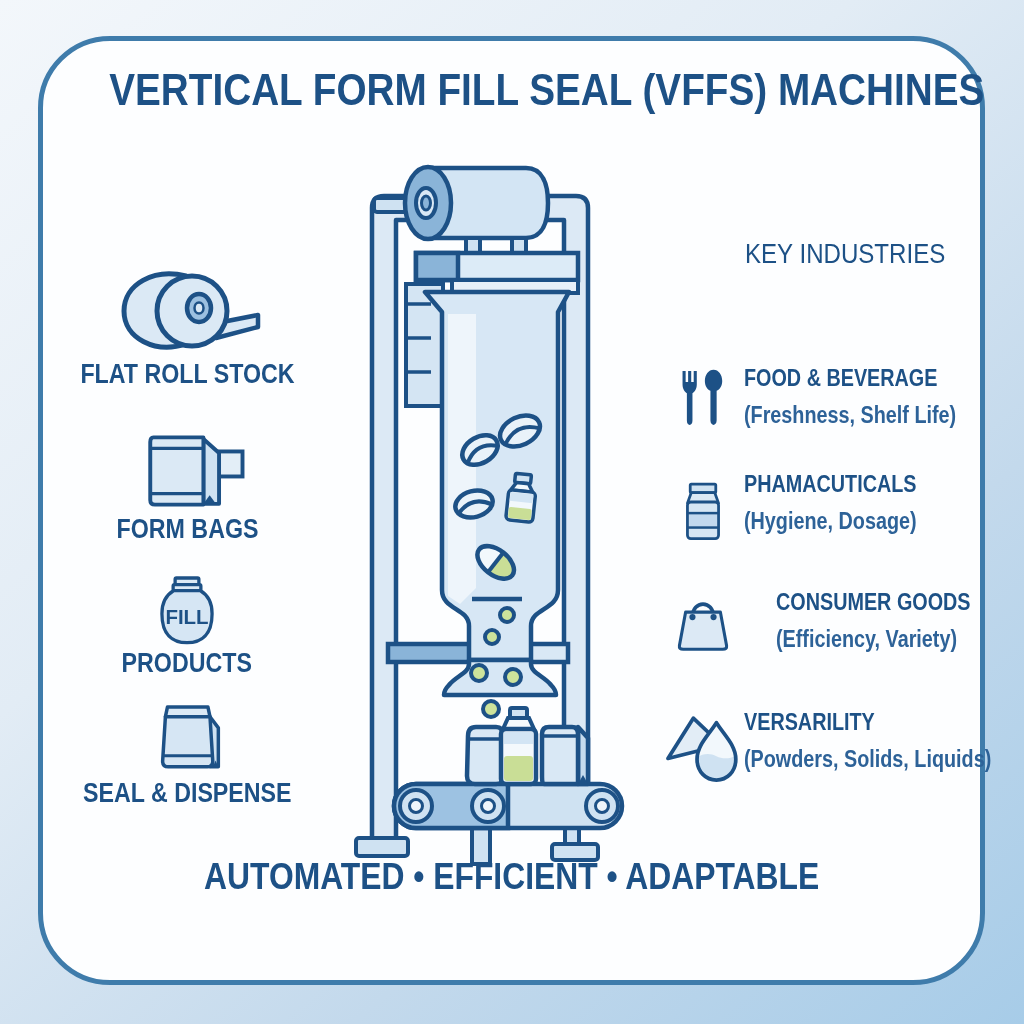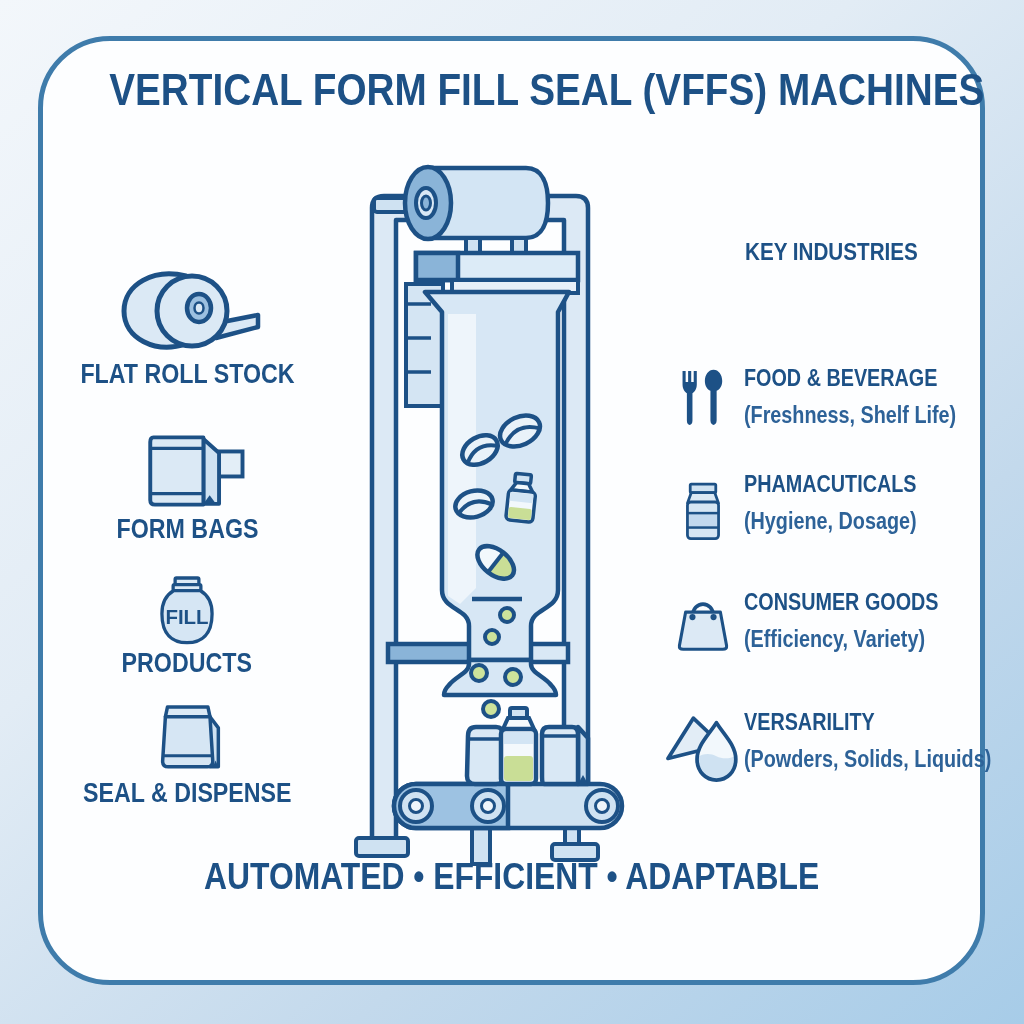--- a/index.html
+++ b/index.html
@@ -16,21 +16,21 @@
   .cond{display:inline-block;transform:scaleX(.86);transform-origin:center;white-space:nowrap;}
   .cond-l{display:inline-block;transform:scaleX(.86);transform-origin:left center;white-space:nowrap;}
   .title{
     position:absolute;left:38px;width:947px;top:64px;text-align:center;
     font-size:45px;font-weight:800;color:#1d5186;letter-spacing:0px;
   }
   .step{position:absolute;left:52px;width:270px;text-align:center;}
   .step .ic{display:flex;justify-content:center;align-items:flex-end;}
   .step .lbl{font-size:27px;font-weight:800;color:#1d5186;margin-top:0;}
   .industries-heading{
-    position:absolute;left:745px;top:238px;font-size:24px;font-weight:700;color:#1d5186;
+    position:absolute;left:745px;top:238px;font-size:28px;font-weight:400;color:#1d5186;
   }
   .ind-row{position:absolute;left:662px;width:340px;display:flex;align-items:flex-start;}
   .ind-row .ic{width:82px;flex:0 0 82px;display:flex;justify-content:center;}
   .ind-row .txt{padding-top:0px;}
   .ind-row .t{font-size:23px;font-weight:800;color:#1d5186;line-height:1.08;}
   .ind-row .s{font-size:23px;font-weight:700;color:#2d6298;line-height:1.15;margin-top:11px;}
   .footer{
     position:absolute;left:38px;width:947px;top:856px;text-align:center;
     font-size:37px;font-weight:700;color:#1d5186;
   }
@@ -125,21 +125,21 @@
         <line x1="17" y1="58" x2="73" y2="58" stroke="#1d5186" stroke-width="4.5"></line>
         <line x1="17" y1="84" x2="73" y2="84" stroke="#1d5186" stroke-width="4.5"></line>
       </svg>
     </div>
     <div class="txt">
       <div class="t"><span class="cond-l">PHAMACUTICALS</span></div>
       <div class="s"><span class="cond-l">(Hygiene, Dosage)</span></div>
     </div>
   </div>
 
-  <div class="ind-row" style="top:590px;">
+  <div class="ind-row" style="top:590px;justify-content:space-between;">
     <div class="ic">
       <svg width="62" height="64" viewBox="0 0 100 100">
         <path d="M33,42 C33,14 67,14 67,42" fill="none" stroke="#1d5186" stroke-width="6"></path>
         <path d="M22,34 L78,34 L88,88 Q89,94 82,94 L18,94 Q11,94 12,88 Z" fill="#dce9f5" stroke="#1d5186" stroke-width="5" stroke-linejoin="round"></path>
         <circle cx="33" cy="42" r="5" fill="#1d5186"></circle>
         <circle cx="67" cy="42" r="5" fill="#1d5186"></circle>
       </svg>
     </div>
     <div class="txt">
       <div class="t"><span class="cond-l">CONSUMER GOODS</span></div>

